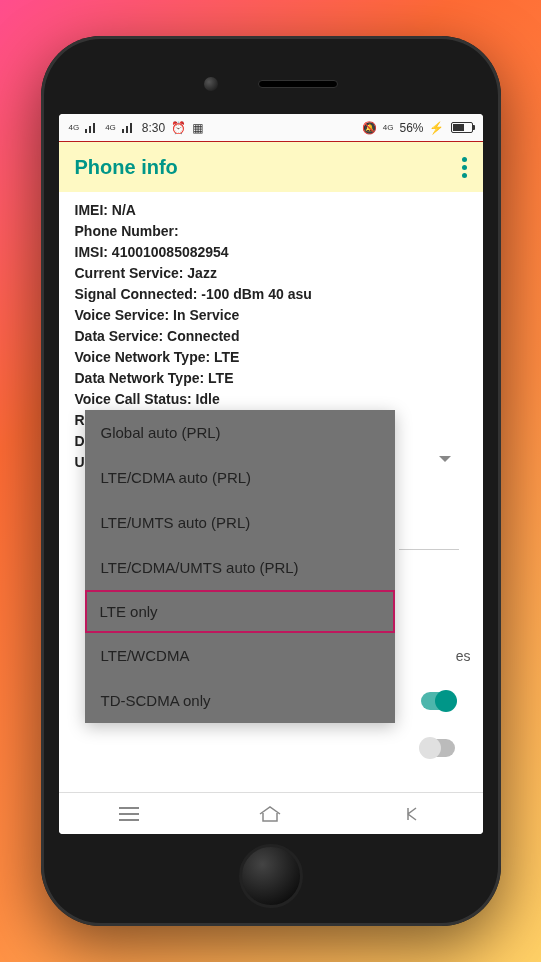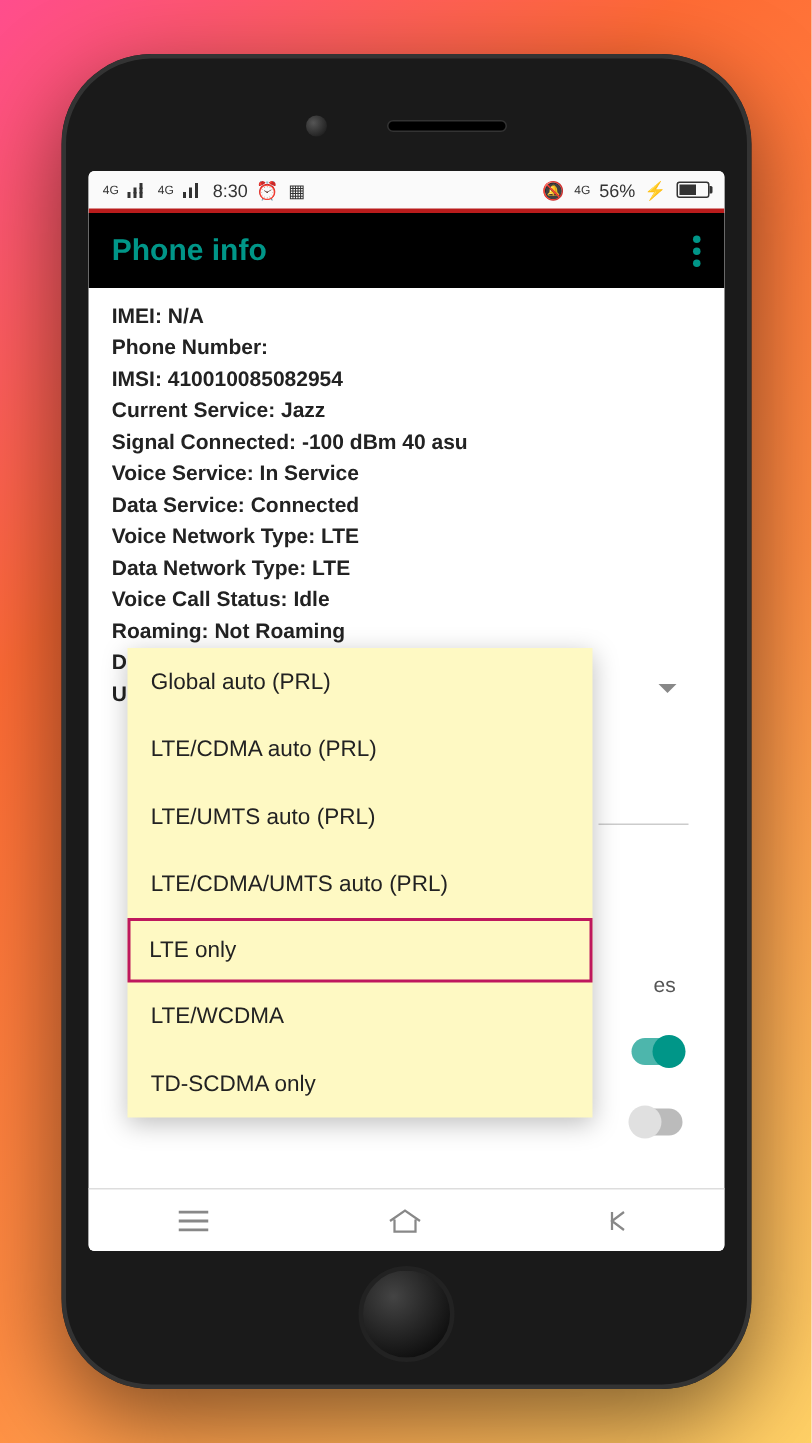--- a/index.html
+++ b/index.html
@@ -50,21 +50,21 @@
 }
 .status-bar {
   height: 28px;
   background: #fafafa;
   display: flex;
   align-items: center;
   justify-content: space-between;
   padding: 0 10px;
   font-size: 12px;
   color: #333;
-  border-bottom: 3px solid #b91c1c;
+  border-bottom: 1px solid #b91c1c;
 }
 .status-left { display: flex; align-items: center; gap: 6px; }
 .status-right { display: flex; align-items: center; gap: 6px; }
 .sig-bars { display: inline-block; width: 14px; height: 10px; position: relative; }
 .sig-bars::before { content: ""; position: absolute; bottom: 0; left: 0; width: 2px; height: 4px; background: #333; box-shadow: 4px 0 0 #333, 4px -3px 0 #333, 8px 0 0 #333, 8px -3px 0 #333, 8px -6px 0 #333; }
 .battery-icon {
   width: 22px;
   height: 11px;
   border: 1.5px solid #333;
   border-radius: 2px;
@@ -88,21 +88,21 @@
   bottom: 1px;
   width: 55%;
   background: #333;
 }
 .app-bar {
   height: 50px;
   display: flex;
   align-items: center;
   justify-content: space-between;
   padding: 0 16px;
-  background: #000000;
+  background: #fef9c3;
 }
 .app-title {
   color: #009688;
   font-size: 20px;
   font-weight: 600;
 }
 .menu-dots {
   display: flex;
   flex-direction: column;
   gap: 3px;
@@ -122,24 +122,23 @@
   line-height: 1.5;
   color: #222;
 }
 .info-label { font-weight: bold; }
 .info-value { font-weight: bold; }
 .dropdown-overlay {
   position: absolute;
   top: 296px;
   left: 26px;
   width: 310px;
-  background: #fef9c3;
+  background: #737373;
   box-shadow: 0 4px 16px rgba(0,0,0,0.25);
   z-index: 10;
-  margin-top: 22px;
 }
 .dropdown-item {
   padding: 14px 16px;
   font-size: 15px;
   color: #222;
   cursor: pointer;
 }
 .dropdown-item.highlighted {
   border: 2px solid #be185d;
   padding: 11px 13px;
@@ -157,21 +156,21 @@
 .bg-divider {
   position: absolute;
   right: 24px;
   width: 60px;
   top: 435px;
   height: 1px;
   background: #ccc;
 }
 .bg-text {
   position: absolute;
-  right: 32px;
+  right: 12px;
   top: 534px;
   font-size: 14px;
   color: #555;
 }
 .toggle {
   position: absolute;
   right: 28px;
   width: 34px;
   height: 18px;
   border-radius: 10px;

